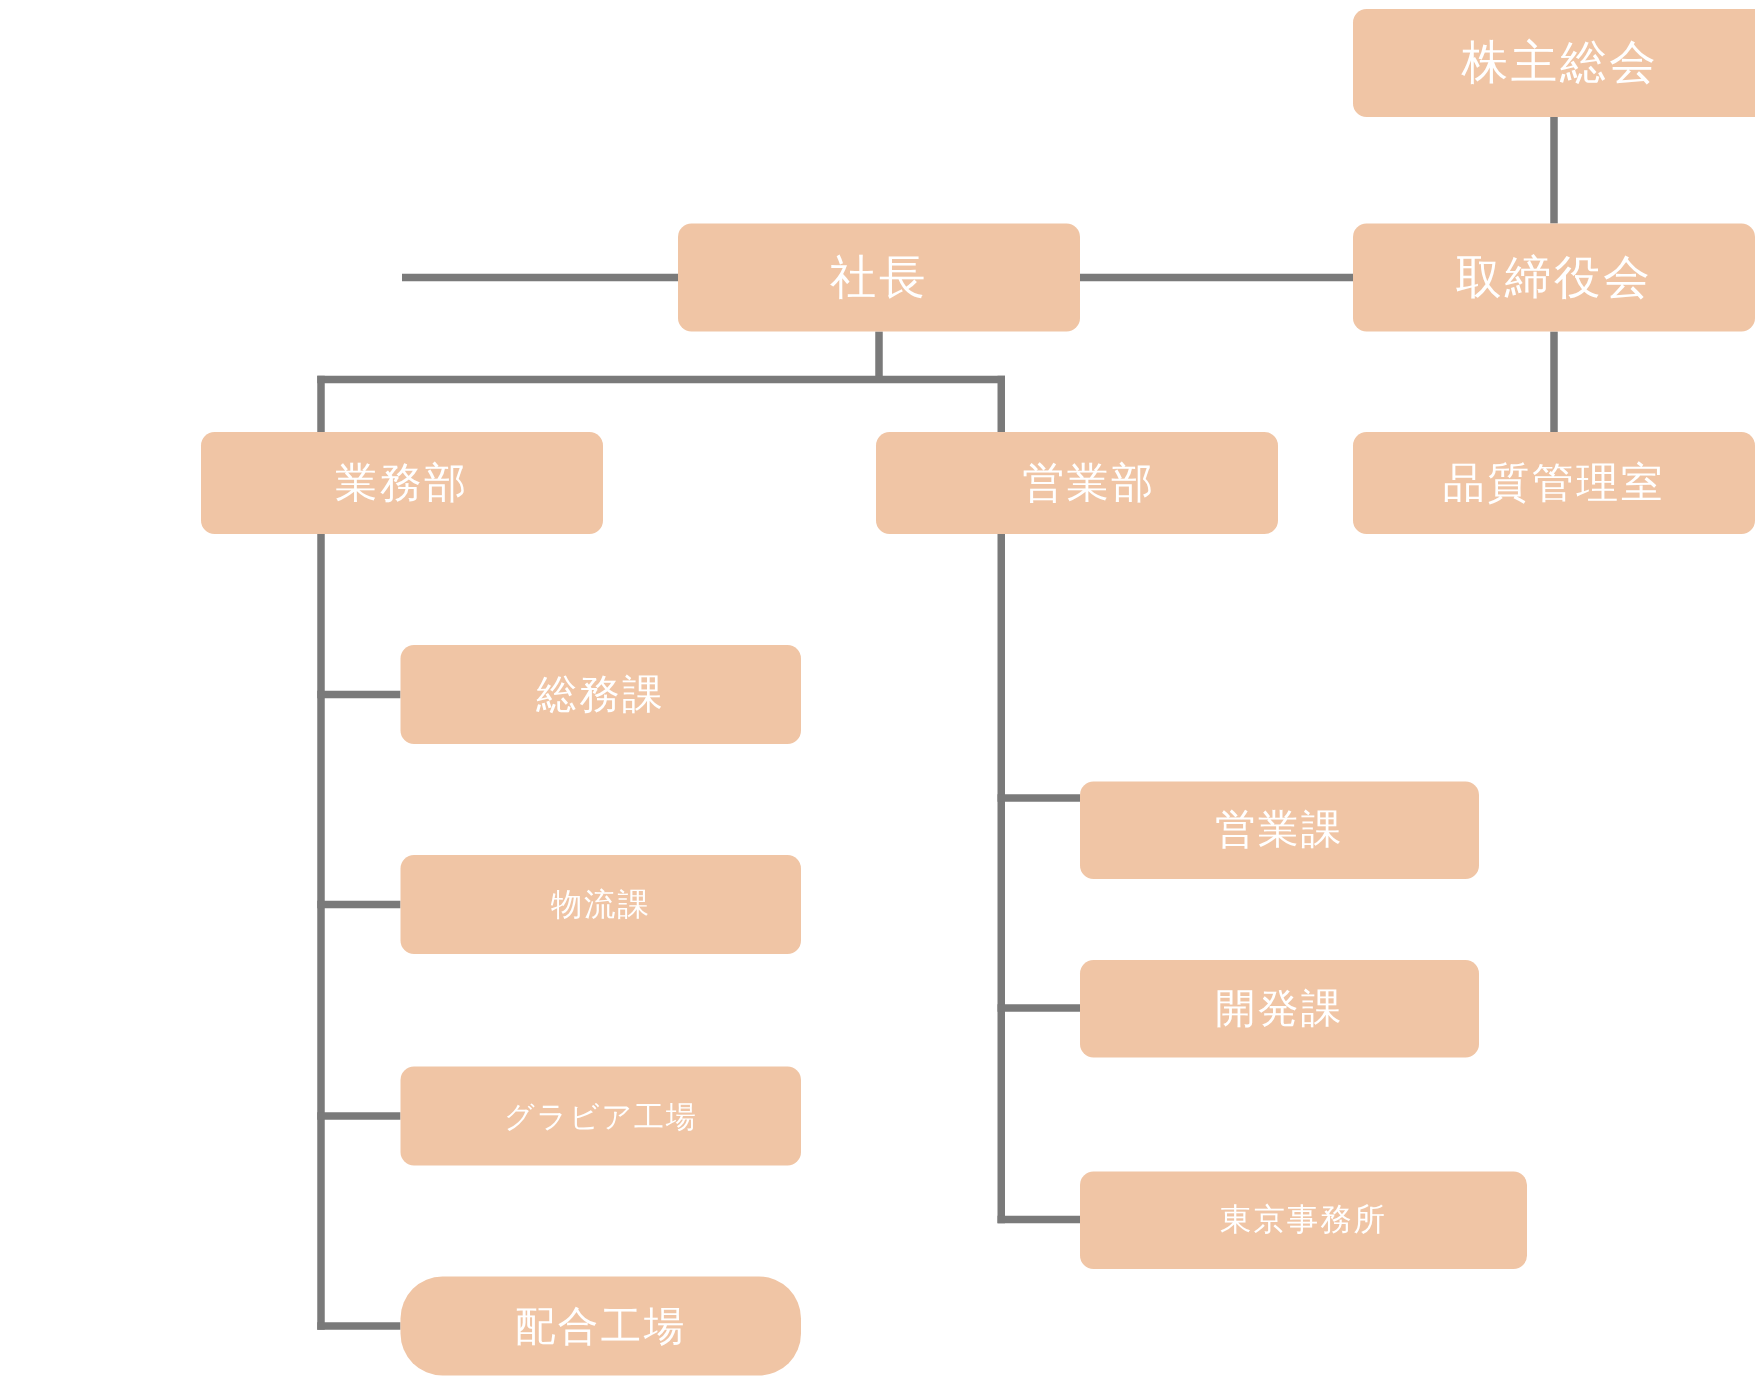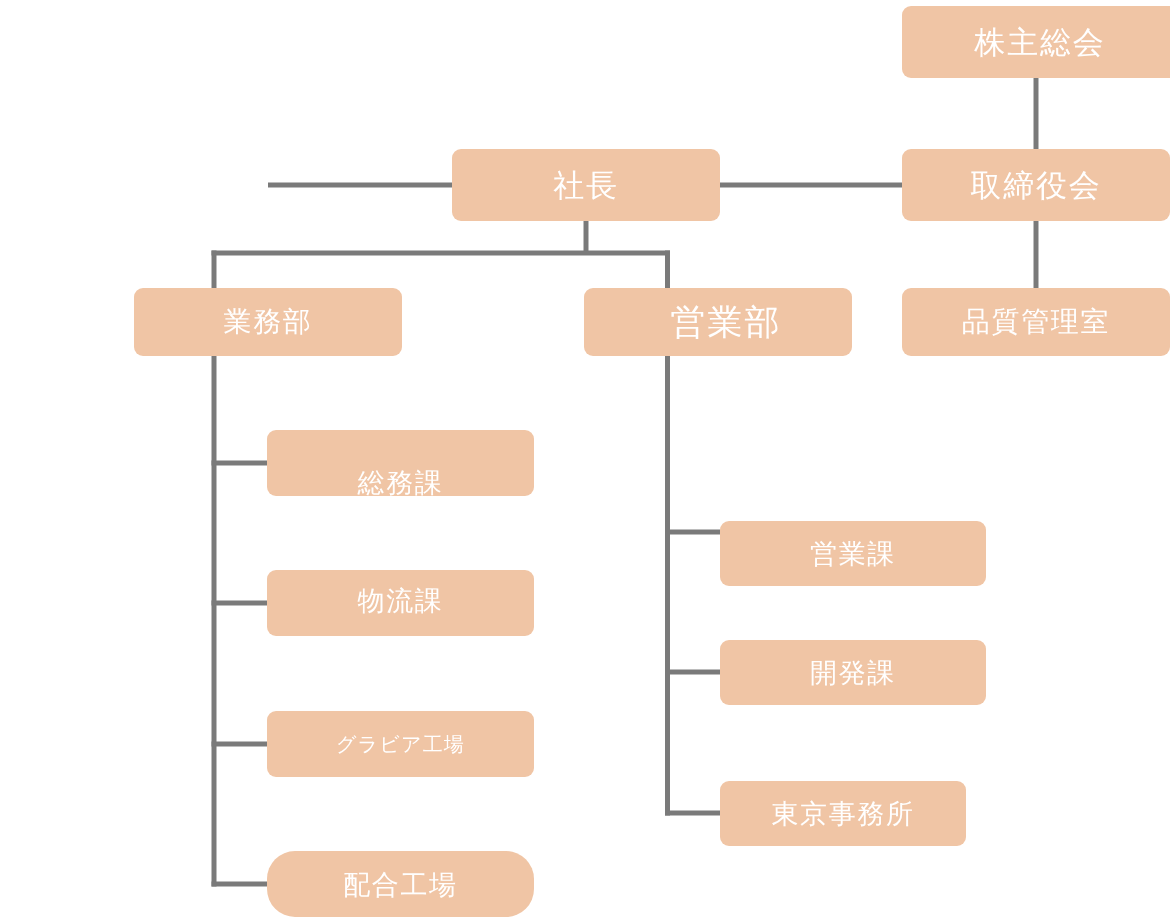--- a/index.html
+++ b/index.html
@@ -43,29 +43,29 @@
     display: block;
     color: #ffffff;
     font-weight: 400;
   }
   
   #node-shareholders { left: 902px;  top: 6px;   width: 276px; height: 72px;  font-size: 31px; }
   #node-auditor      { left: 0px;    top: 149px; width: 268px; height: 72px;  font-size: 31px; }
   #node-president    { left: 452px;  top: 149px; width: 268px; height: 72px;  font-size: 31px; }
   #node-board        { left: 902px;  top: 149px; width: 268px; height: 72px;  font-size: 31px; }
   #node-ops-dept     { left: 134px;  top: 288px; width: 268px; height: 68px;  font-size: 28px; }
-  #node-sales-dept   { left: 584px;  top: 288px; width: 268px; height: 68px;  font-size: 35px; padding-left: 16px; }
+  #node-sales-dept   { left: 584px;  top: 288px; width: 268px; height: 68px;  font-size: 28px; padding-left: 16px; }
   #node-quality      { left: 902px;  top: 288px; width: 268px; height: 68px;  font-size: 28px; }
-  #node-general      { left: 267px;  top: 430px; width: 267px; height: 66px;  font-size: 27px; align-items: flex-end; }
-  #node-logistics    { left: 267px;  top: 570px; width: 267px; height: 66px;  font-size: 27px; font-family: Liberation Mono, monospace; }
+  #node-general      { left: 267px;  top: 430px; width: 267px; height: 66px;  font-size: 27px; }
+  #node-logistics    { left: 267px;  top: 570px; width: 267px; height: 66px;  font-size: 21px; }
   #node-gravure      { left: 267px;  top: 711px; width: 267px; height: 66px;  font-size: 20px; }
   #node-blending     { left: 267px;  top: 851px; width: 267px; height: 66px;  font-size: 27px; border-radius: 28px; }
   #node-sales-sec    { left: 720px;  top: 500px; width: 266px; height: 65px;  font-size: 27px; margin-top: 21px; }
   #node-dev-sec      { left: 720px;  top: 640px; width: 266px; height: 65px;  font-size: 27px; }
-  #node-tokyo        { left: 720px;  top: 781px; width: 246px; height: 65px;  font-size: 27px; text-align: right; }
+  #node-tokyo        { left: 720px;  top: 781px; width: 298px; height: 65px;  font-size: 21px; text-align: right; }
 </style>
 </head>
 <body>
 
 <div id="chart-root">
 
   <svg class="conn-layer" viewBox="0 0 1170 924" width="1170" height="924" aria-hidden="true">
     <g stroke="#7a7a7a" stroke-width="5" fill="none" stroke-linecap="butt">
 
       <line x1="1036" y1="78" x2="1036" y2="149"></line>

